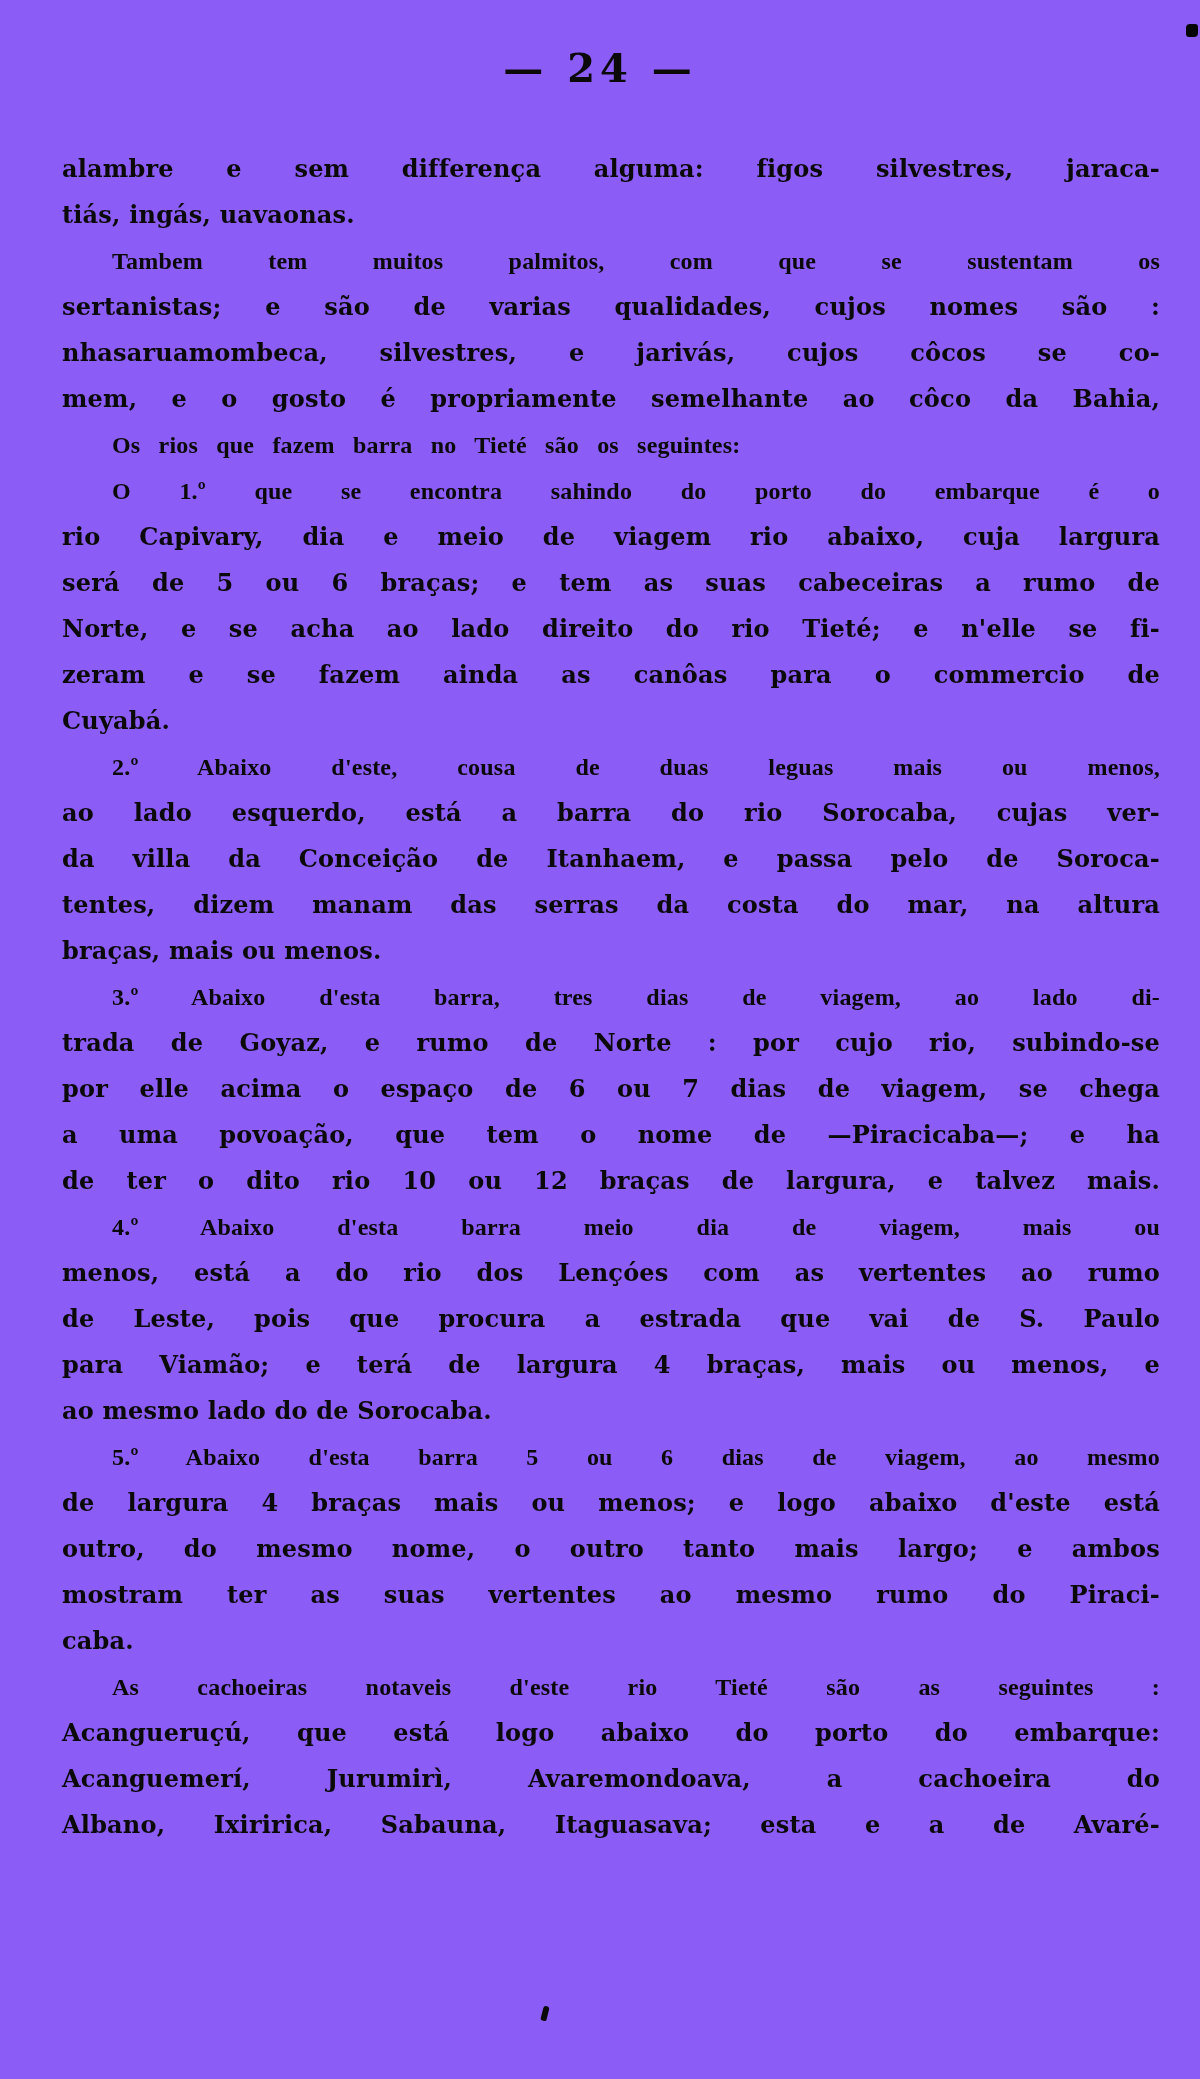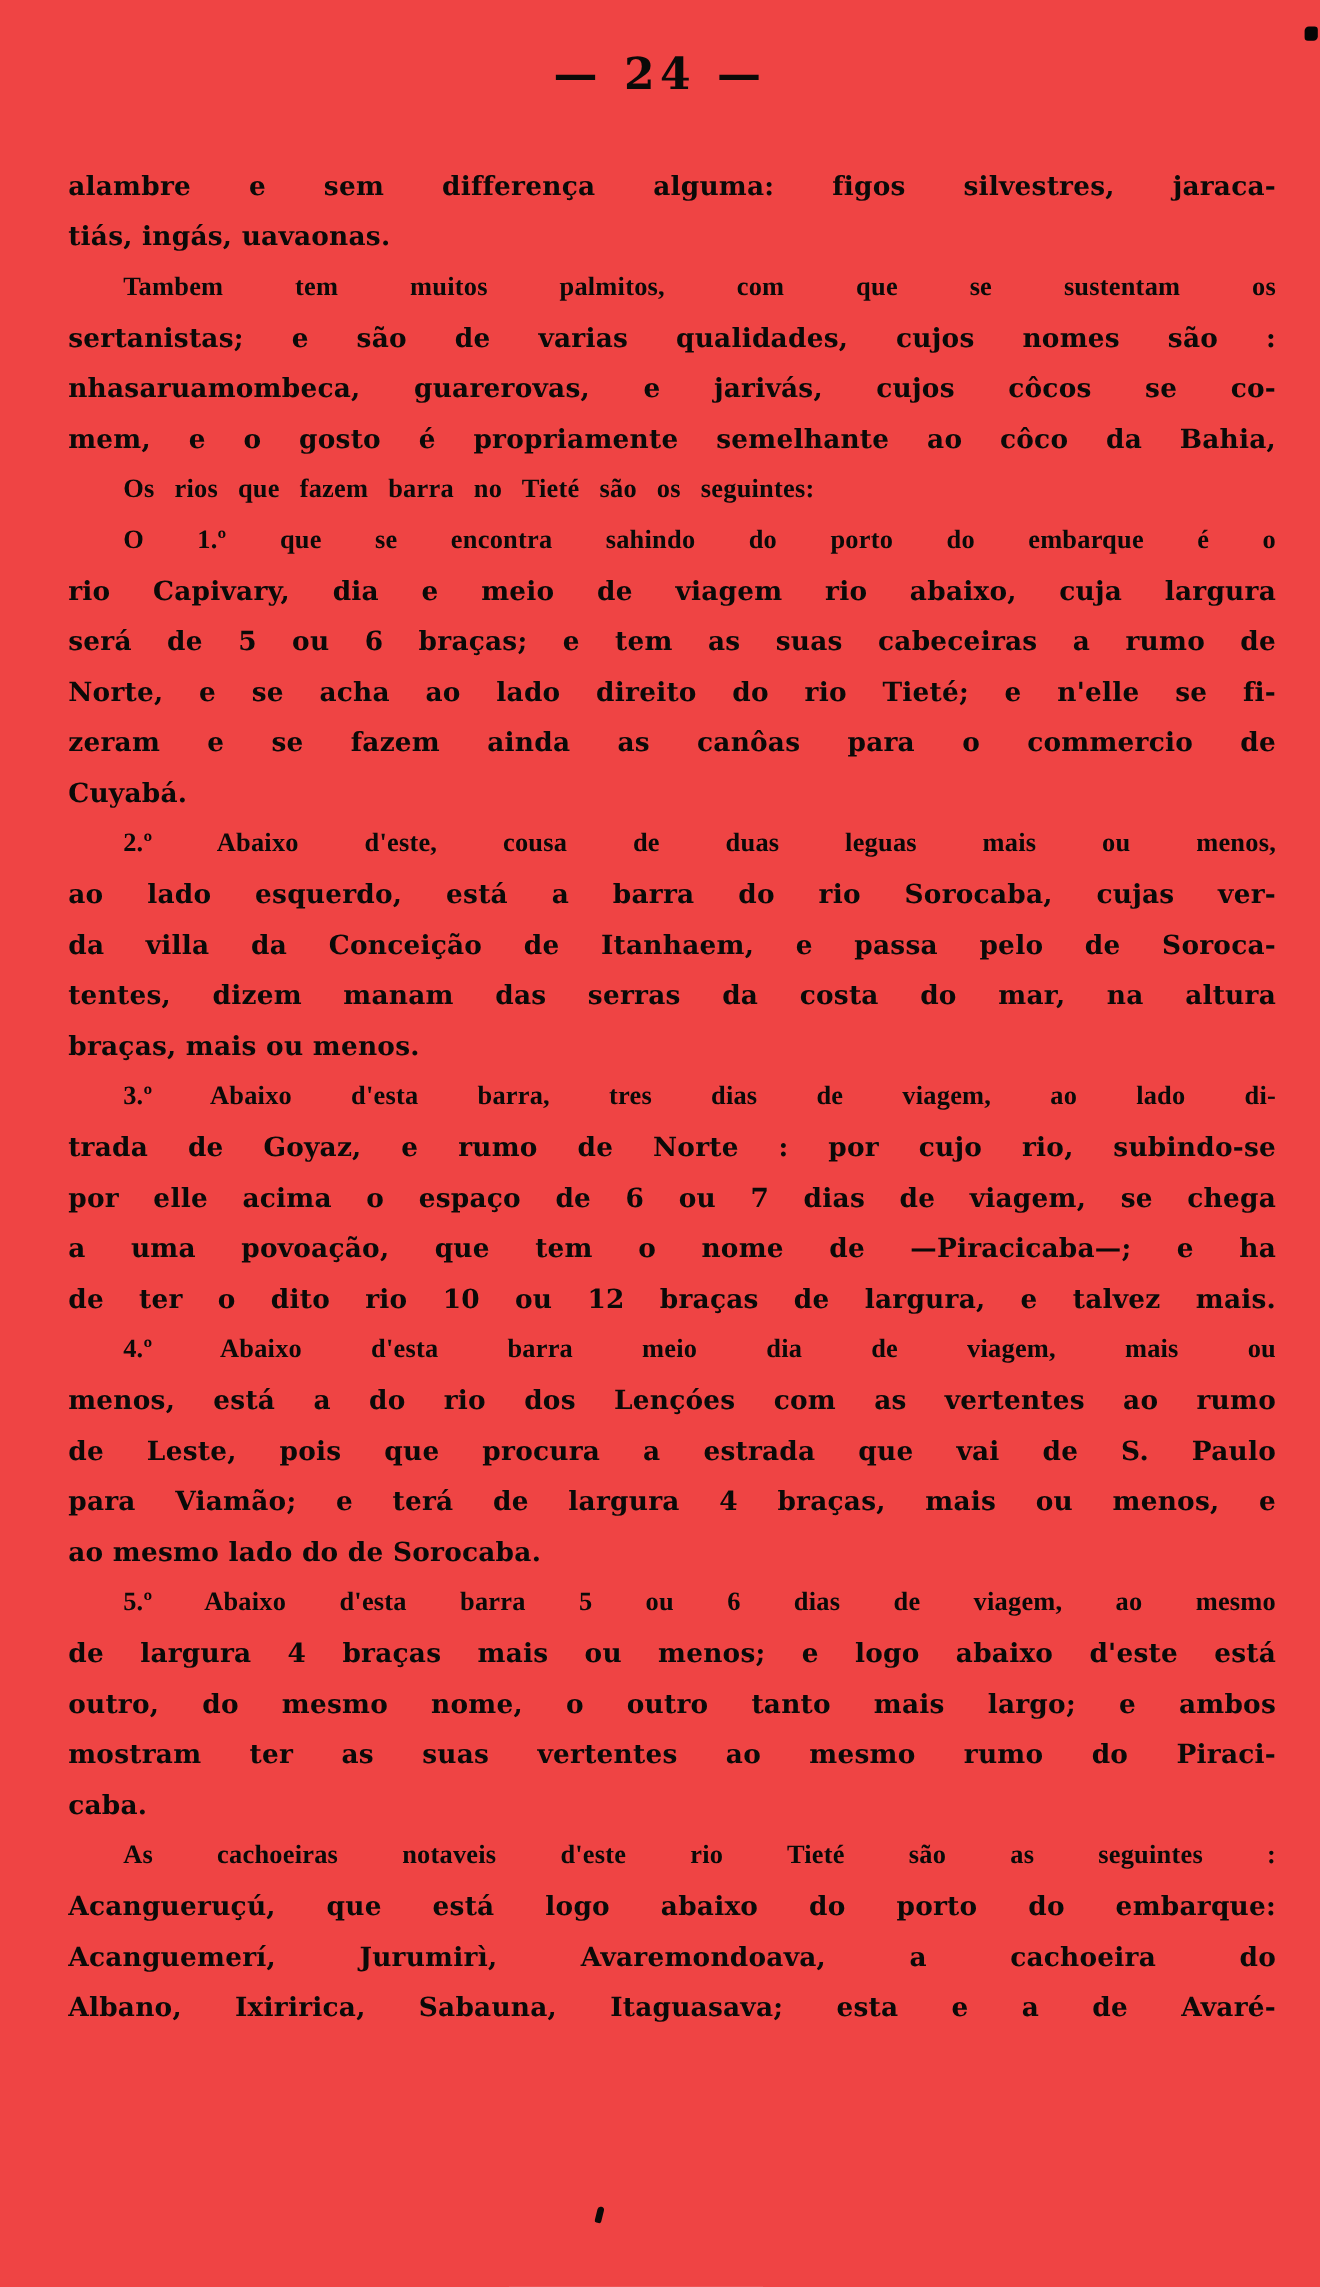--- a/index.html
+++ b/index.html
@@ -4,21 +4,21 @@
 <style>
   html, body {
     margin: 0;
     padding: 0;
     background: #e8e8e8;
   }
   .page {
     position: relative;
     width: 1200px;
     height: 2079px;
-    background: #ef4444;
+    background: #8b5cf6;
     font-family: "DejaVu Serif", "Liberation Serif", serif;
     color: #0b0a08;
     overflow: hidden;
   }
   .page-number {
     position: absolute;
     top: 44px;
     left: 0;
     width: 100%;
     text-align: center;
@@ -73,21 +73,21 @@
 <body>
 
 <div class="page">
   <div class="speck-top-right"></div>
   <div class="page-number">— 24 —</div>
   <div class="body-text">
       <div class="line just">alambre e sem differença alguma: figos silvestres, jaraca-</div>
       <div class="line">tiás, ingás, uavaonas.</div>
       <div class="line indent just">Tambem tem muitos palmitos, com que se sustentam os</div>
       <div class="line just">sertanistas; e são de varias qualidades, cujos nomes são :</div>
-      <div class="line just">nhasaruamombeca, guarerovas, e jarivás, cujos côcos se co-</div>
+      <div class="line just">nhasaruamombeca, silvestres, e jarivás, cujos côcos se co-</div>
       <div class="line just">mem, e o gosto é propriamente semelhante ao côco da Bahia,</div>
       <div class="line indent" style="word-spacing: 12px;">Os rios que fazem barra no Tieté são os seguintes:</div>
       <div class="line indent just">O 1.º que se encontra sahindo do porto do embarque é o</div>
       <div class="line just">rio Capivary, dia e meio de viagem rio abaixo, cuja largura</div>
       <div class="line just">será de 5 ou 6 braças; e tem as suas cabeceiras a rumo de</div>
       <div class="line just">Norte, e se acha ao lado direito do rio Tieté; e n'elle se fi-</div>
       <div class="line just">zeram e se fazem ainda as canôas para o commercio de</div>
       <div class="line">Cuyabá.</div>
       <div class="line indent just">2.º Abaixo d'este, cousa de duas leguas mais ou menos,</div>
       <div class="line just">ao lado esquerdo, está a barra do rio Sorocaba, cujas ver-</div>

